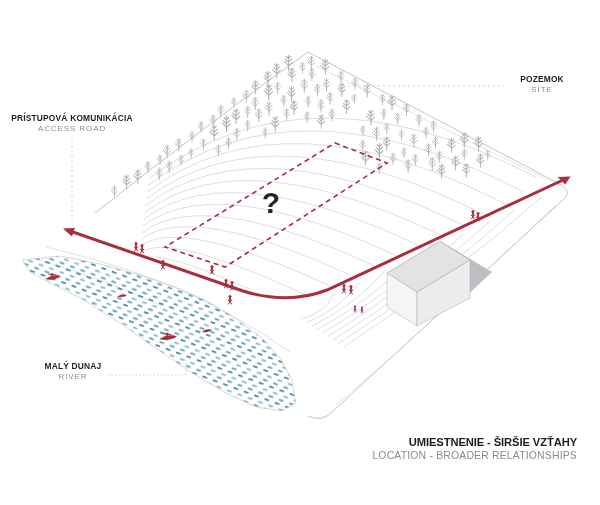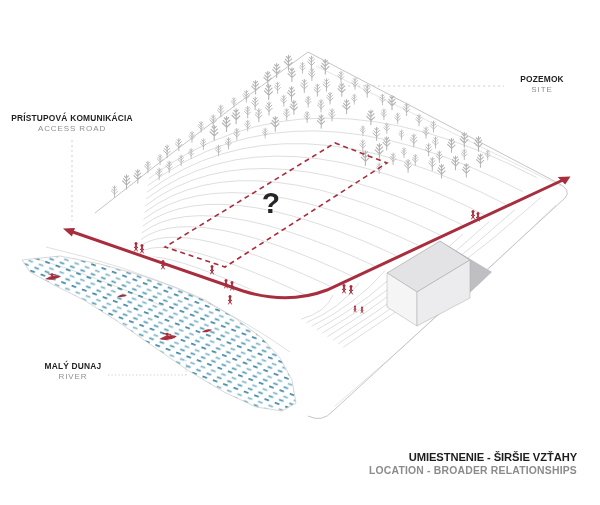--- a/index.html
+++ b/index.html
@@ -13,23 +13,23 @@
   .leader{stroke:#c4c4c4;stroke-width:0.8;stroke-dasharray:2.2 2.8;fill:none;}
   .leader.dot{stroke-dasharray:1.3 2.2;}
   .riverline{fill:url(#rv);stroke:#c9c9c9;stroke-width:0.7;}
   .boundary{fill:none;stroke:#ac2b3d;stroke-width:1.6;stroke-dasharray:5 3.8;}
   .road{fill:none;stroke:#a82e3e;stroke-width:3;}
   .arrow{fill:#a82e3e;stroke:none;}
   .qmark{font:700 30px "Liberation Sans",sans-serif;fill:#26262a;}
   .lbl{position:absolute;text-align:center;line-height:1.3;white-space:nowrap;}
   .lbl .b{font-size:8.4px;font-weight:700;color:#1f1f1f;letter-spacing:0.2px;}
   .lbl .s{font-size:8px;font-weight:400;color:#8f8f8f;letter-spacing:0.9px;}
-  .ttl{position:absolute;right:23px;top:451px;text-align:right;line-height:1.22;white-space:nowrap;margin-left:31px;}
+  .ttl{position:absolute;right:23px;top:436px;text-align:right;line-height:1.22;white-space:nowrap;margin-left:31px;}
   .ttl .b{font-size:11.2px;font-weight:700;color:#1d1d1d;letter-spacing:-0.1px;}
-  .ttl .s{font-size:10.4px;font-weight:700;color:#8b8b8b;letter-spacing:0.2px;text-align:right;}
+  .ttl .s{font-size:10.4px;font-weight:400;color:#8b8b8b;letter-spacing:0.2px;text-align:right;}
 </style>
 </head>
 <body>
 
 <div class="canvas">
 
   <svg width="600" height="505" viewBox="0 0 600 505">
     <defs>
       <pattern id="rv" width="11" height="13.5" patternUnits="userSpaceOnUse" patternTransform="rotate(20)">
         <rect x="0" y="0" width="4.8" height="1.7" fill="#3f86a3"></rect>

